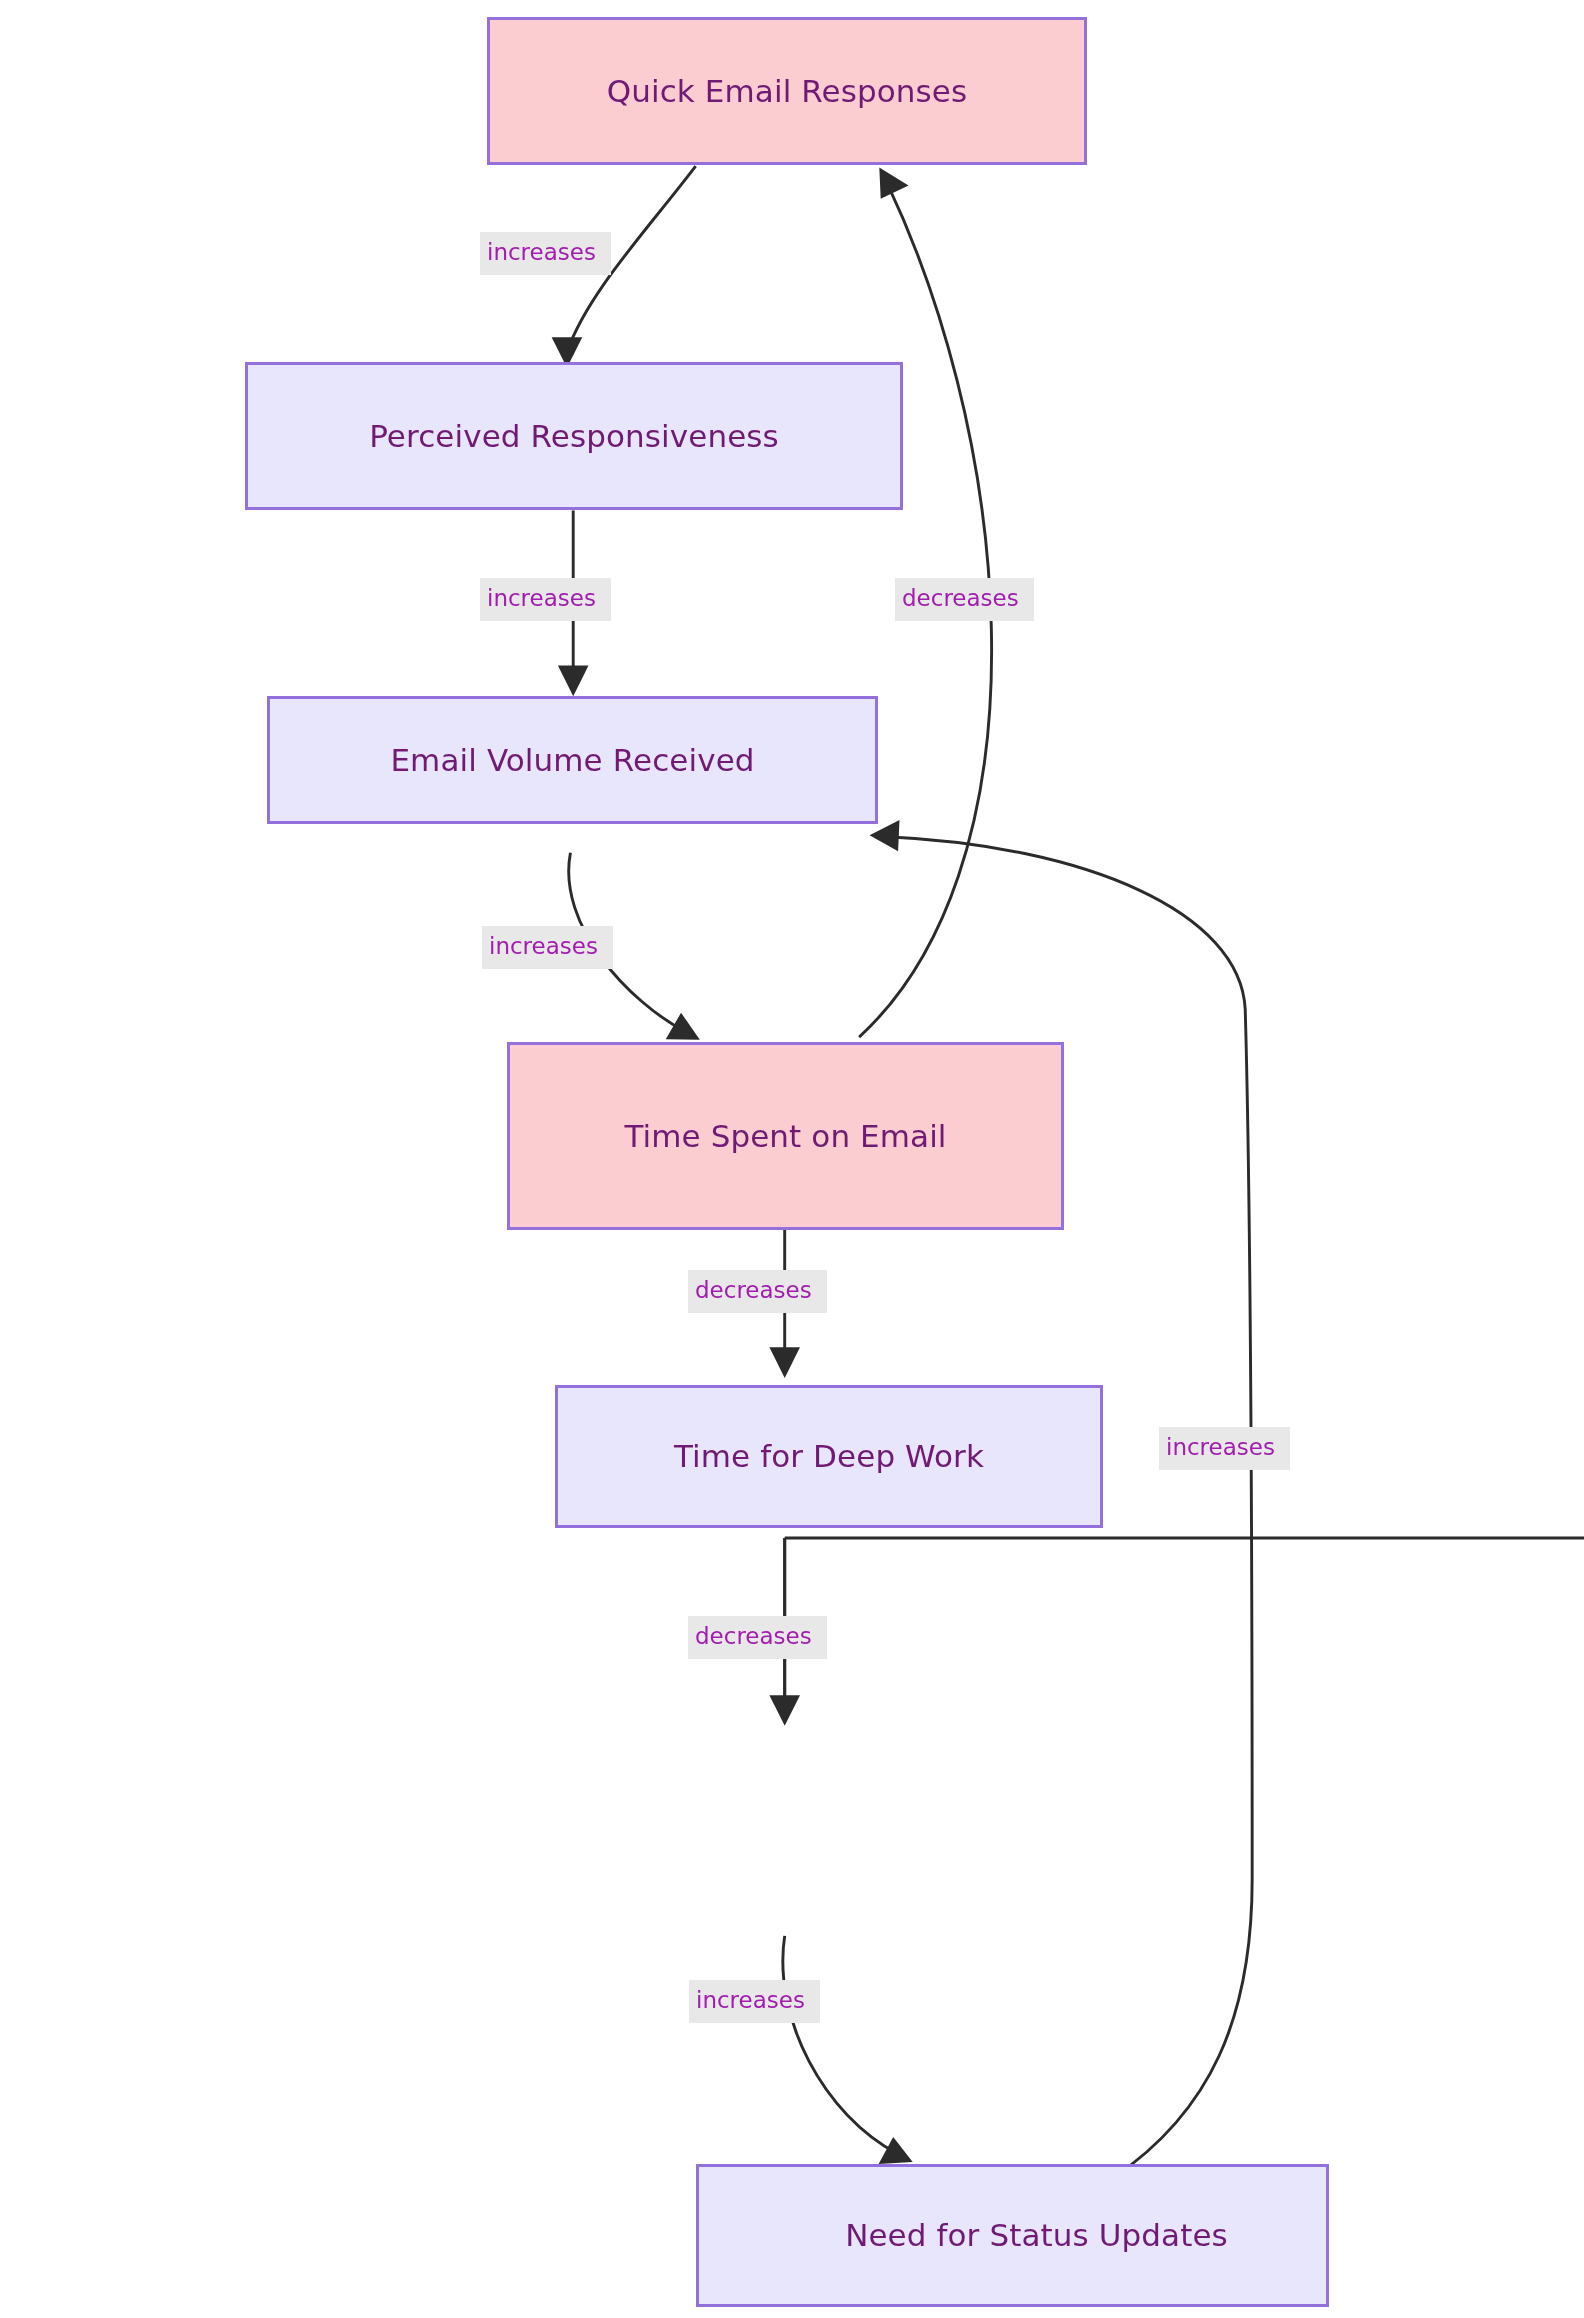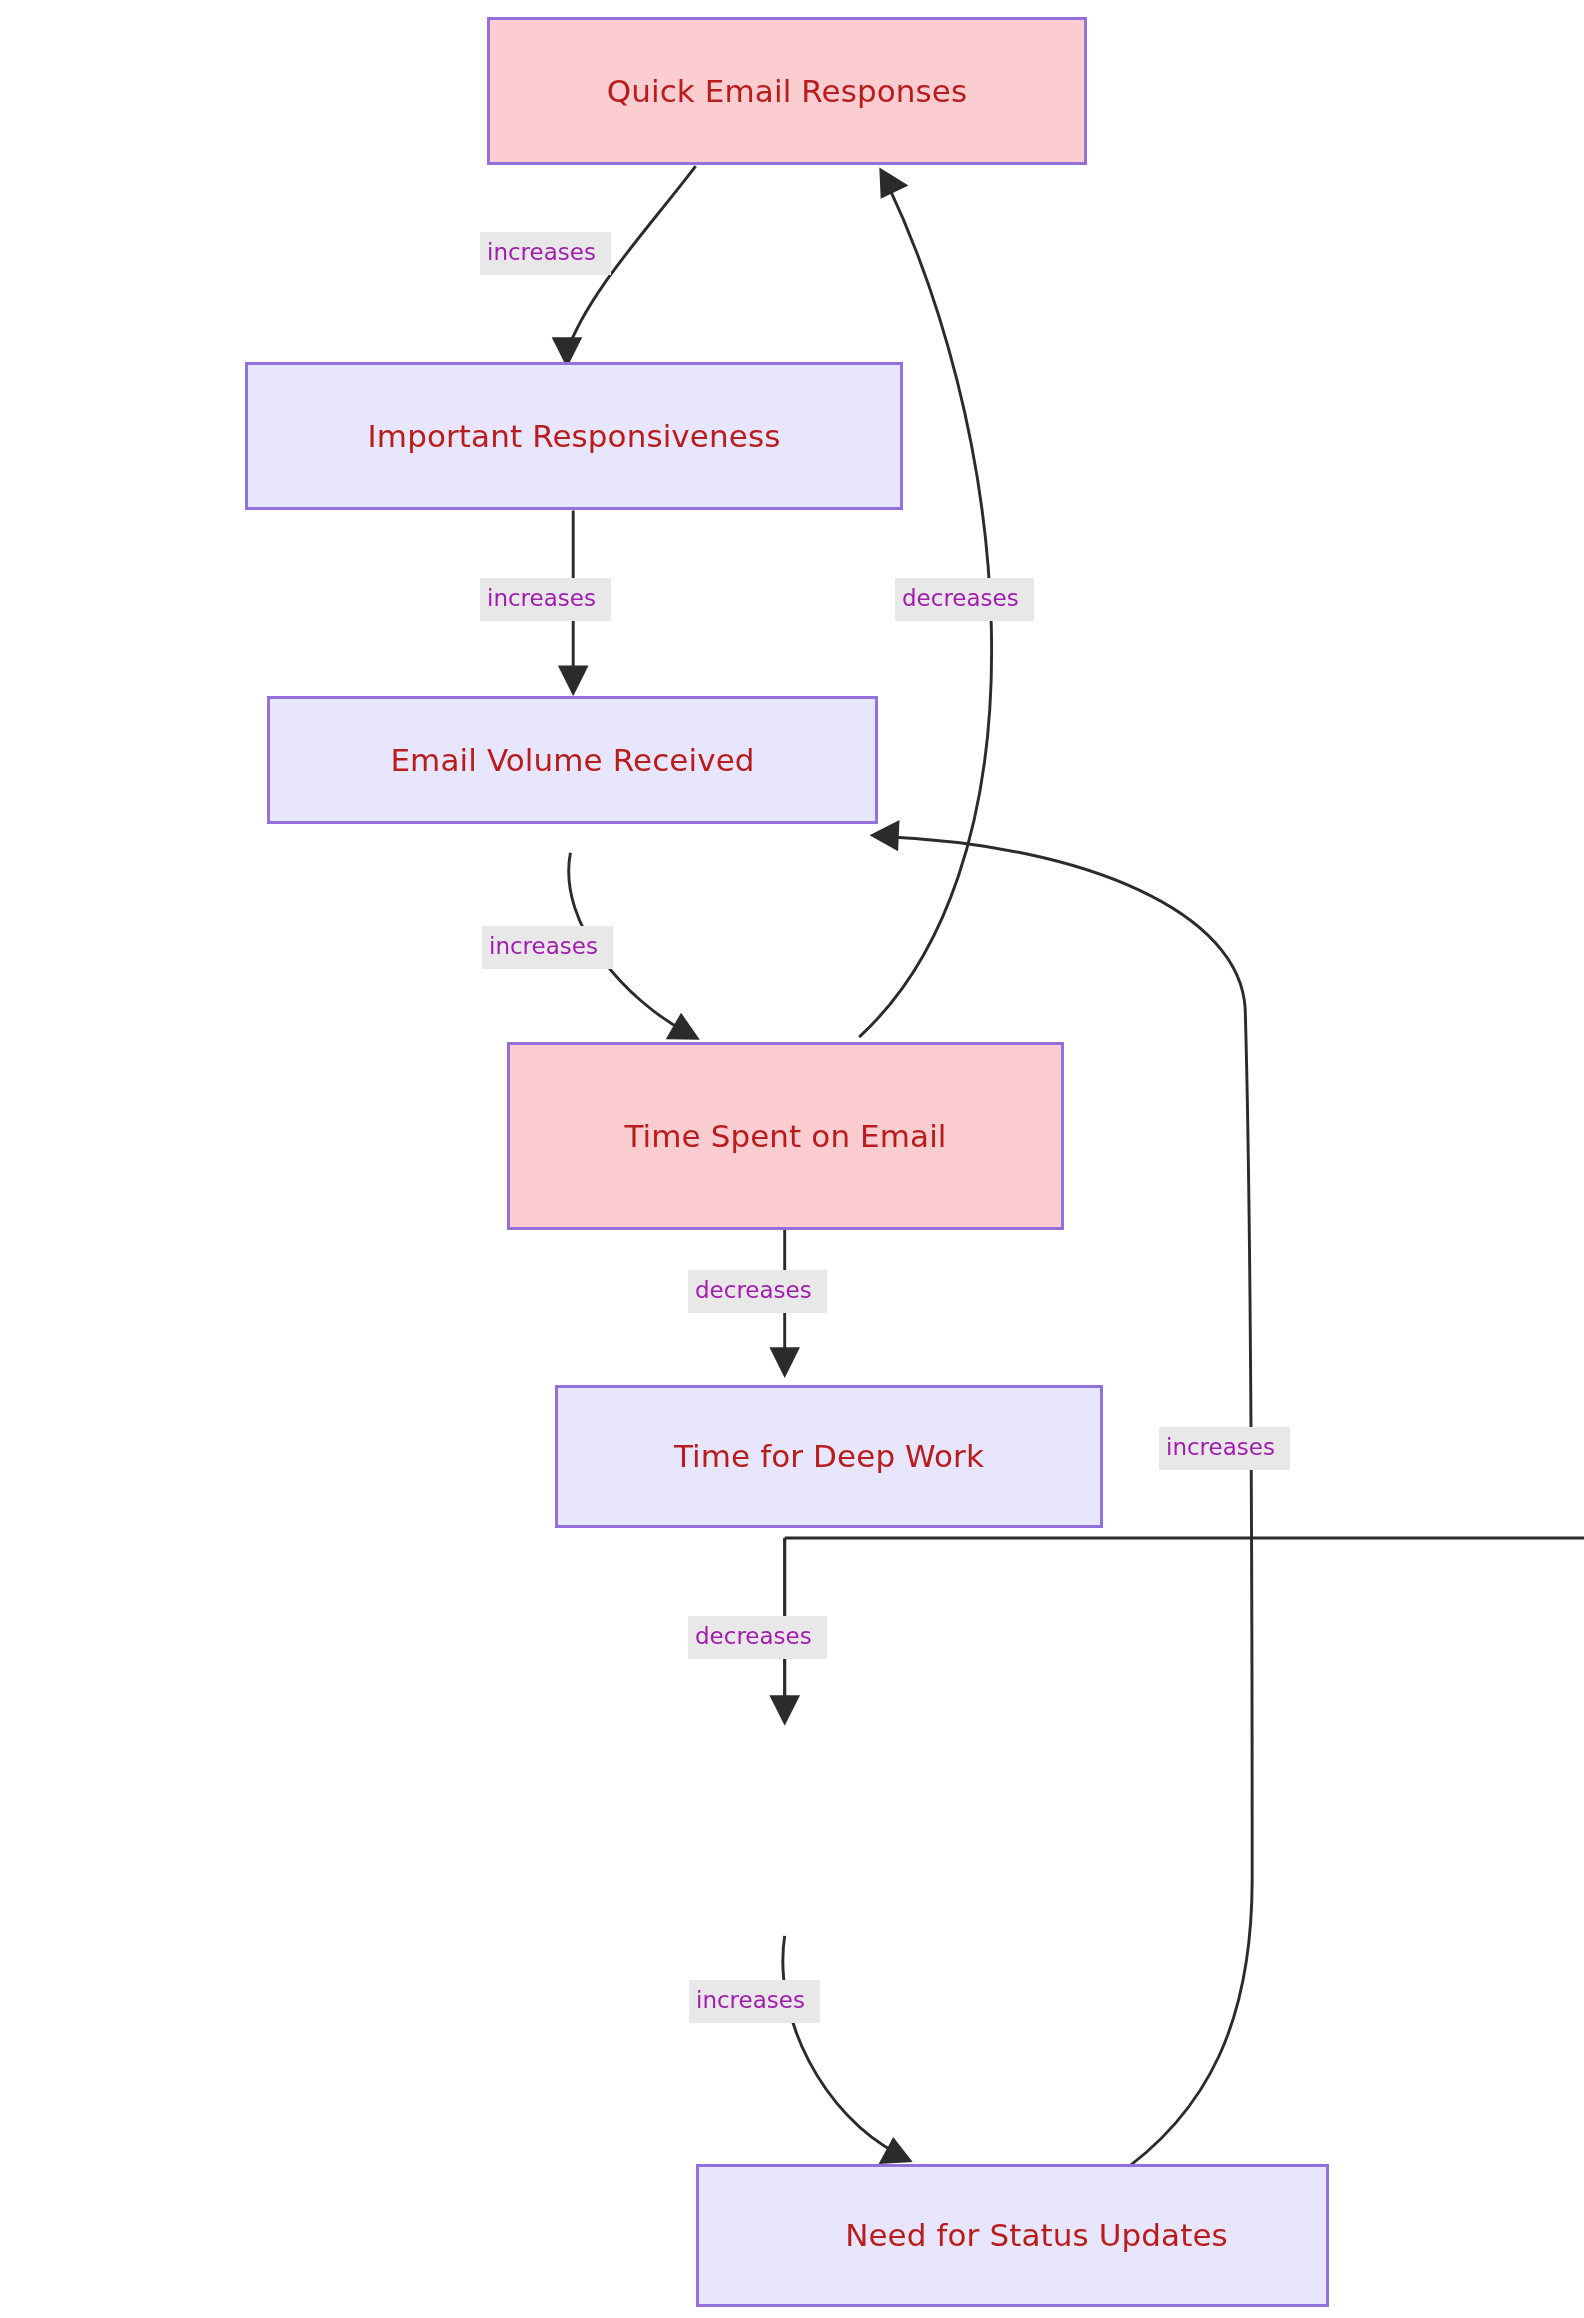--- a/index.html
+++ b/index.html
@@ -53,21 +53,21 @@
     text-align: center;
     z-index: 3;
   }
   .node.fill-lav  { background: #e8e6fd; }
   .node.fill-pink { background: #fbccd0; }
 
   .node-label {
     font-family: "DejaVu Sans", sans-serif;
     font-size: 31px;
     line-height: 1.42;
-    color: #b91c1c;
+    color: #701a75;
     letter-spacing: 0.1px;
     padding: 0 12.5px;
     white-space: pre-line;
   }
 
   
   .edge-label {
     position: absolute;
     background: #e8e8e8;
     color: #a21caf;
@@ -127,21 +127,21 @@
       <polygon class="edge-head" points="1312,3107 1263,3110 1284,3071"></polygon>
     </g>
 
   </svg>
 
   <div class="node fill-pink" style="left:487px; top:17.4px; width:600px; height:148px;">
     <span class="node-label">Quick Email Responses</span>
   </div>
 
   <div class="node fill-lav" style="left:245px; top:362px; width:658px; height:148px;">
-    <span class="node-label">Important Responsiveness</span>
+    <span class="node-label">Perceived Responsiveness</span>
   </div>
 
   <div class="node fill-lav" style="left:267px; top:696px; width:611px; height:128px;">
     <span class="node-label">Email Volume Received</span>
   </div>
 
   <div class="node fill-pink" style="left:507px; top:1042px; width:557px; height:188px;">
     <span class="node-label">Time Spent on Email</span>
   </div>
 

